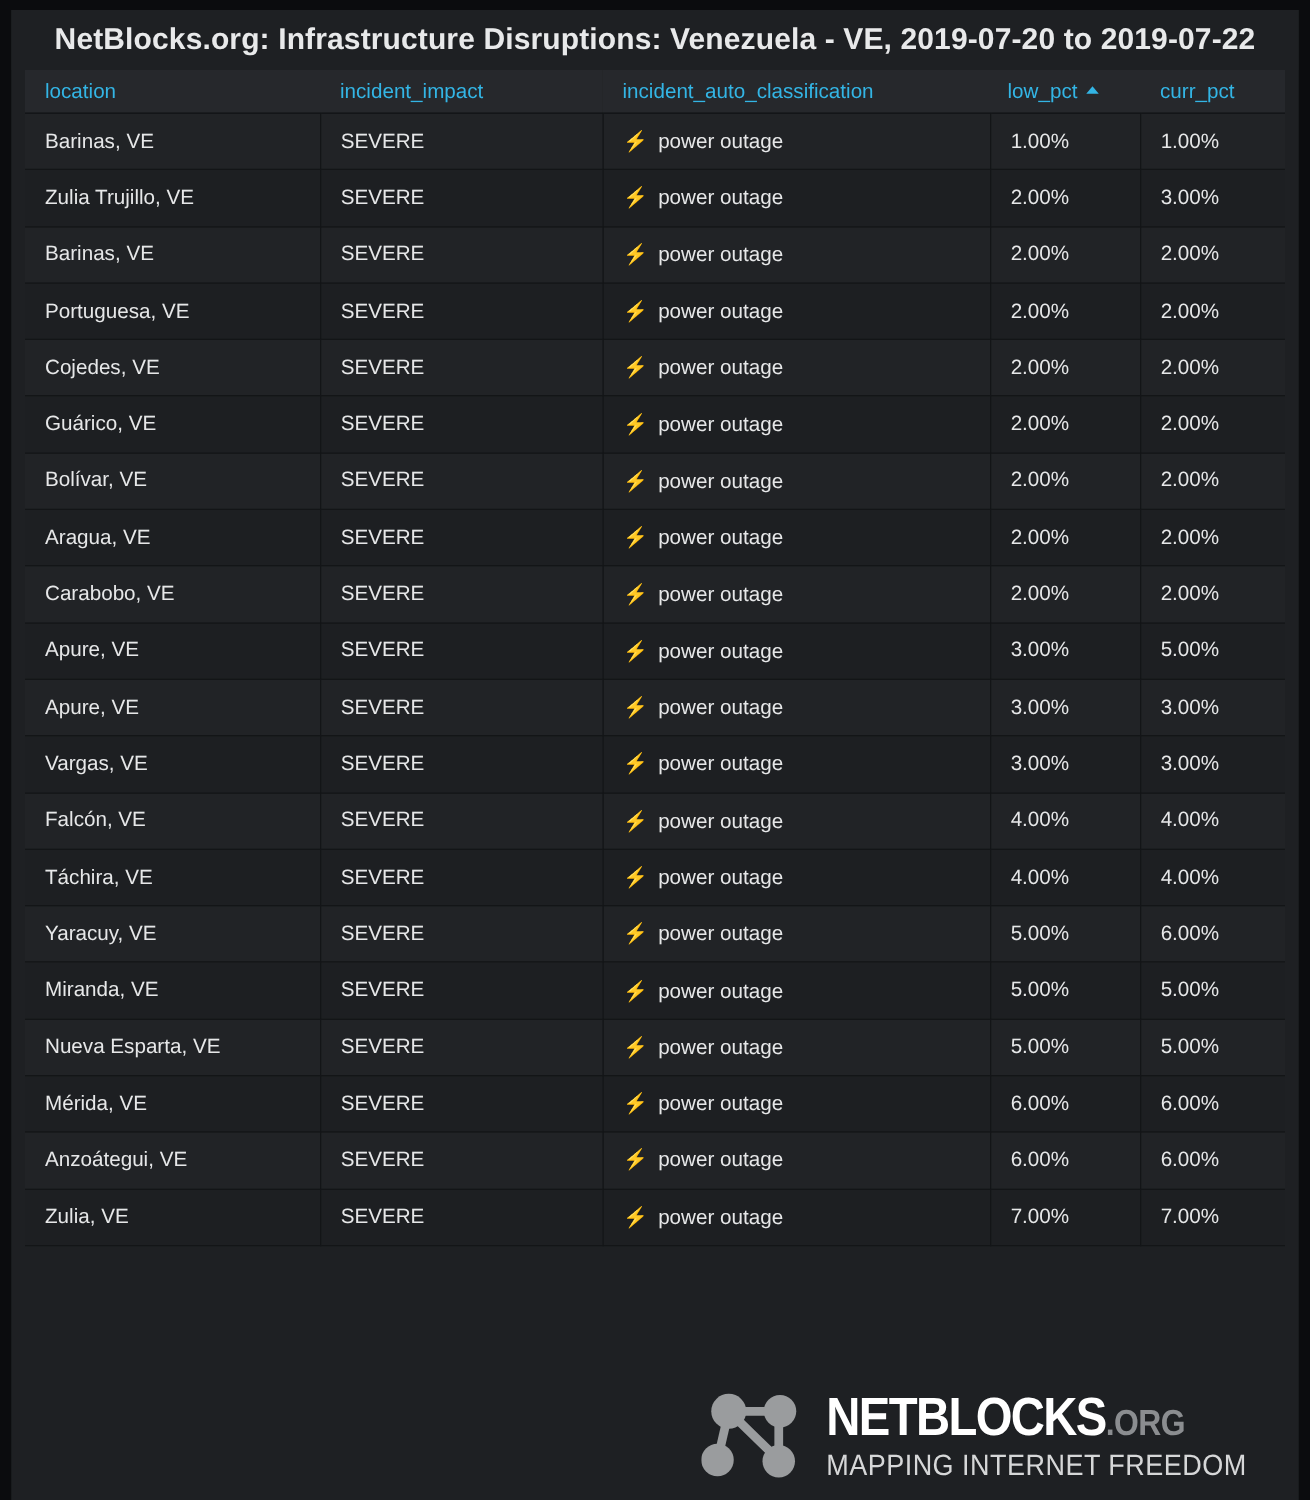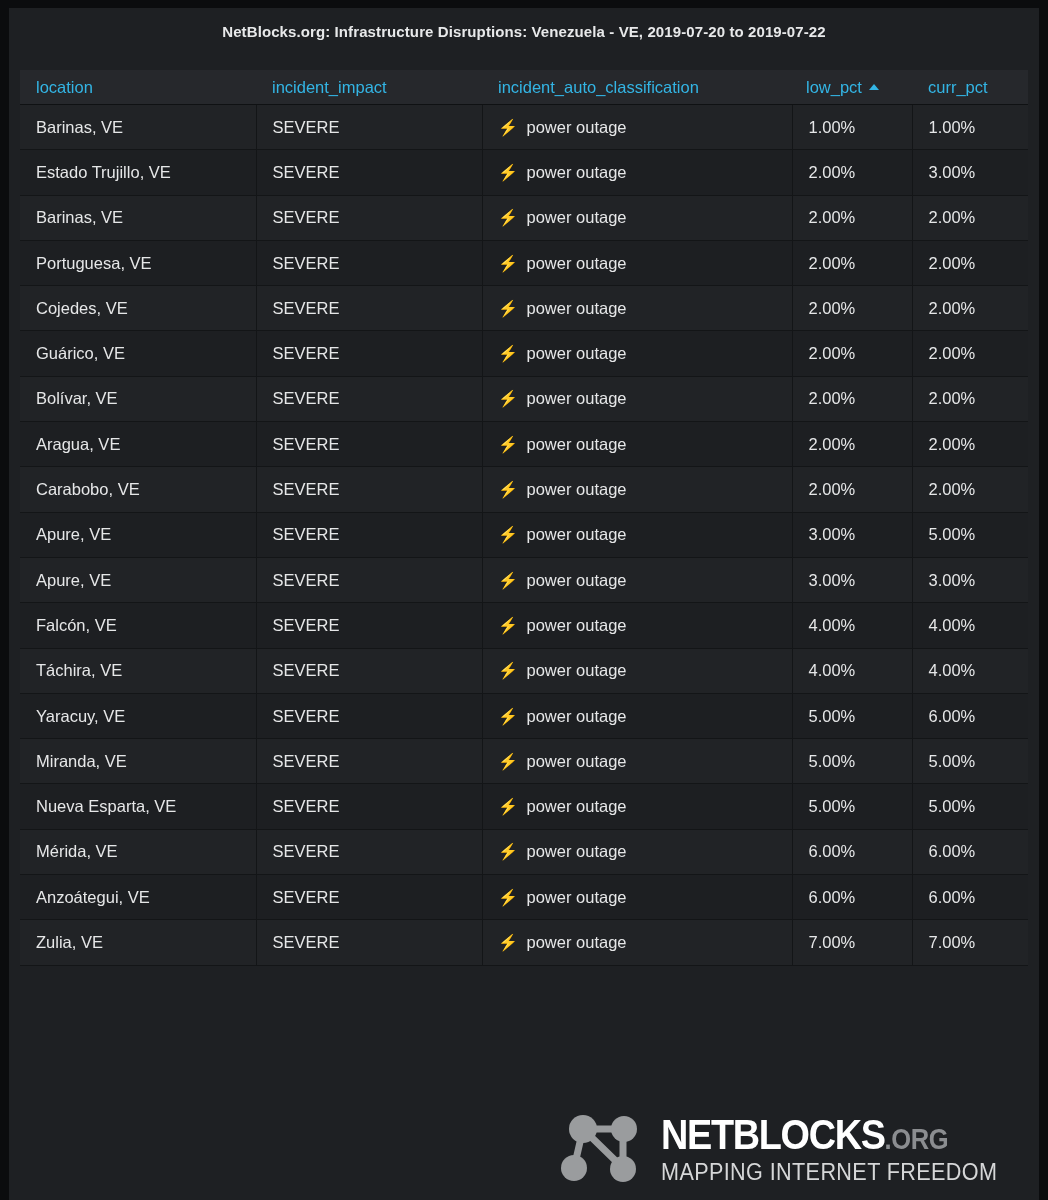--- a/index.html
+++ b/index.html
@@ -32,37 +32,36 @@
     box-sizing: border-box;
     overflow: hidden;
   }
 
   
   .panel-title {
     height: 48px;
     line-height: 48px;
     text-align: center;
     color: #e8e9ea;
-    font-size: 15px;
+    font-size: 24px;
     font-weight: bold;
     letter-spacing: .1px;
     background: #1e2023;
     white-space: nowrap;
   }
 
   
   .table-wrap {
     padding: 0 11px;
     box-sizing: border-box;
   }
   table.grid {
     width: 1008px;
     border-collapse: collapse;
     table-layout: fixed;
-    margin-top: 14px;
   }
 
   table.grid thead th {
     background: #26282c;
     color: #33b5e5;
     font-size: 16.5px;
     font-weight: normal;
     text-align: left;
     height: 34px;
     padding: 0 0 0 16px;
@@ -187,21 +186,21 @@
         </thead>
         <tbody id="tbody">
             <tr>
               <td>Barinas, VE</td>
               <td>SEVERE</td>
               <td><span class="bolt">⚡</span><span>power outage</span></td>
               <td>1.00%</td>
               <td>1.00%</td>
             </tr>
             <tr>
-              <td>Estado Trujillo, VE</td>
+              <td>Zulia Trujillo, VE</td>
               <td>SEVERE</td>
               <td><span class="bolt">⚡</span><span>power outage</span></td>
               <td>2.00%</td>
               <td>3.00%</td>
             </tr>
             <tr>
               <td>Barinas, VE</td>
               <td>SEVERE</td>
               <td><span class="bolt">⚡</span><span>power outage</span></td>
               <td>2.00%</td>
@@ -251,20 +250,27 @@
             </tr>
             <tr>
               <td>Apure, VE</td>
               <td>SEVERE</td>
               <td><span class="bolt">⚡</span><span>power outage</span></td>
               <td>3.00%</td>
               <td>5.00%</td>
             </tr>
             <tr>
               <td>Apure, VE</td>
+              <td>SEVERE</td>
+              <td><span class="bolt">⚡</span><span>power outage</span></td>
+              <td>3.00%</td>
+              <td>3.00%</td>
+            </tr>
+            <tr>
+              <td>Vargas, VE</td>
               <td>SEVERE</td>
               <td><span class="bolt">⚡</span><span>power outage</span></td>
               <td>3.00%</td>
               <td>3.00%</td>
             </tr>
             <tr>
               <td>Falcón, VE</td>
               <td>SEVERE</td>
               <td><span class="bolt">⚡</span><span>power outage</span></td>
               <td>4.00%</td>

